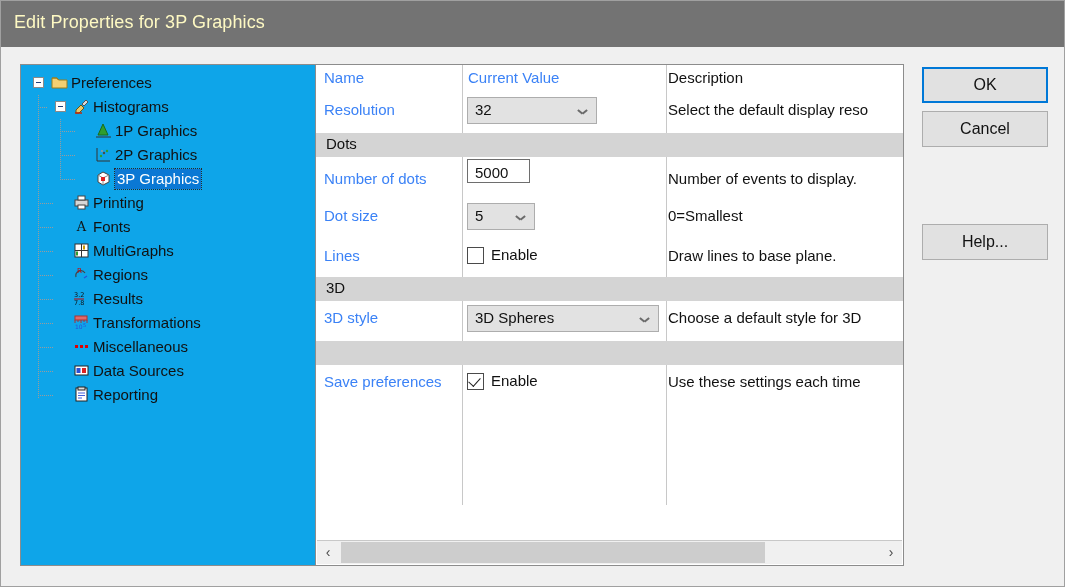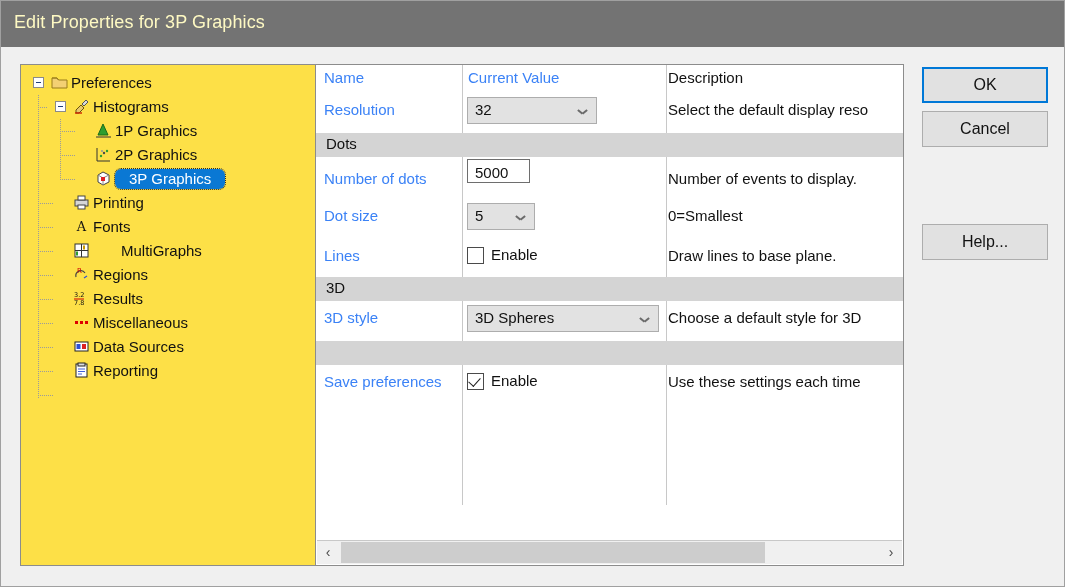--- a/index.html
+++ b/index.html
@@ -39,21 +39,21 @@
     white-space: nowrap;
   }
 
   
   .tree-panel {
     position: absolute;
     left: 19px;
     top: 63px;
     width: 344px;
     height: 502px;
-    background: #fde047;
+    background: #0ea5e9;
     border: 1px solid #8c8c8c;
     box-sizing: border-box;
     overflow: hidden;
   }
   .tree-inner {
     position: absolute;
     left: 0; top: 6px;
     width: 100%;
   }
   .tnode {
@@ -90,23 +90,22 @@
   .tnode .lbl {
     position: absolute;
     top: 2px;
     font-size: 15px;
     color: #111111;
     line-height: 20px;
   }
   .tnode .lbl.sel {
     background: #0a78d4;
     color: #ffffff;
-    padding: 0 14px;
+    padding: 0 2px;
     outline: 1px dotted #2a2a2a;
-    border-radius: 6px;
   }
   
   .guide-v {
     position: absolute;
     width: 1px;
     background-image: linear-gradient(to bottom,#9b9b9b 50%,transparent 50%);
     background-size: 1px 2px;
   }
   .guide-h {
     position: absolute;
@@ -364,37 +363,46 @@
             </svg></div>
           <div class="lbl" style="left: 72px;">Fonts</div>
         </div>
         <div class="tnode">
           <div class="ico" style="left: 52px;"><svg width="17" height="17" viewBox="0 0 17 17">
               <rect x="2" y="2" width="13" height="13" fill="#fff" stroke="#333"></rect>
               <path d="M8.5 2v13M2 8.5h13" stroke="#333"></path>
               <rect x="3" y="9.5" width="2" height="4" fill="#2f9e2f"></rect>
               <rect x="10" y="3.5" width="2" height="4" fill="#cc9900"></rect>
             </svg></div>
-          <div class="lbl" style="left: 72px; margin-left: 28px;">MultiGraphs</div>
+          <div class="lbl" style="left: 72px;">MultiGraphs</div>
         </div>
         <div class="tnode">
           <div class="ico" style="left: 52px;"><svg width="17" height="17" viewBox="0 0 17 17">
               <path d="M3 11a5 5 0 0 1 9-4" fill="none" stroke="#444" stroke-width="1.2"></path>
               <text x="4" y="7" font-size="7" fill="#c00" font-family="DejaVu Sans, sans-serif">R</text>
               <path d="M11 12l3-2" stroke="#2b4fd6" stroke-width="1.2"></path>
             </svg></div>
           <div class="lbl" style="left: 72px;">Regions</div>
         </div>
         <div class="tnode">
           <div class="ico" style="left: 52px;"><svg width="17" height="17" viewBox="0 0 17 17">
               <text x="1" y="7" font-size="6.5" fill="#111" font-family="DejaVu Sans, sans-serif">3.2</text>
               <text x="1" y="15" font-size="6.5" fill="#111" font-family="DejaVu Sans, sans-serif">7.8</text>
               <path d="M1 9h10" stroke="#c00"></path>
             </svg></div>
           <div class="lbl" style="left: 72px;">Results</div>
+        </div>
+        <div class="tnode">
+          <div class="ico" style="left: 52px;"><svg width="17" height="17" viewBox="0 0 17 17">
+              <rect x="2" y="2" width="12" height="4" fill="#e26a6a" stroke="#a33"></rect>
+              <path d="M2 6v3M5 6v2M8 6v3M11 6v2M14 6v3" stroke="#a33"></path>
+              <text x="2" y="15" font-size="6" fill="#2b4fd6" font-family="DejaVu Sans, sans-serif">10</text>
+              <text x="10" y="13" font-size="5" fill="#2b4fd6" font-family="DejaVu Sans, sans-serif">5</text>
+            </svg></div>
+          <div class="lbl" style="left: 72px;">Transformations</div>
         </div>
         <div class="tnode">
           <div class="ico" style="left: 52px;"><svg width="17" height="17" viewBox="0 0 17 17">
               <rect x="2" y="7" width="3" height="3" fill="#d00"></rect>
               <rect x="7" y="7" width="3" height="3" fill="#d00"></rect>
               <rect x="12" y="7" width="3" height="3" fill="#d00"></rect>
             </svg></div>
           <div class="lbl" style="left: 72px;">Miscellaneous</div>
         </div>
         <div class="tnode">

